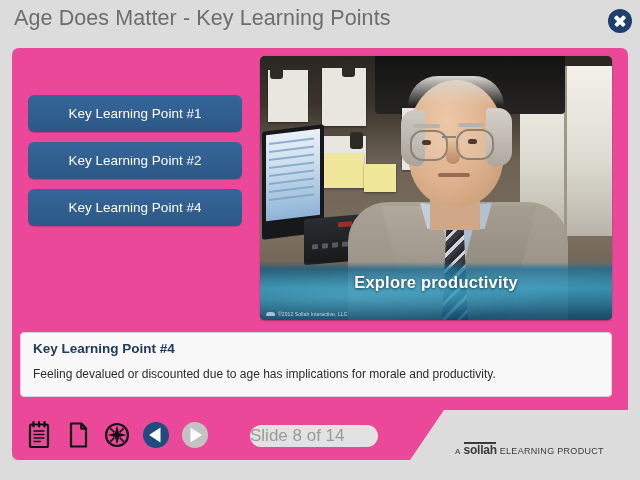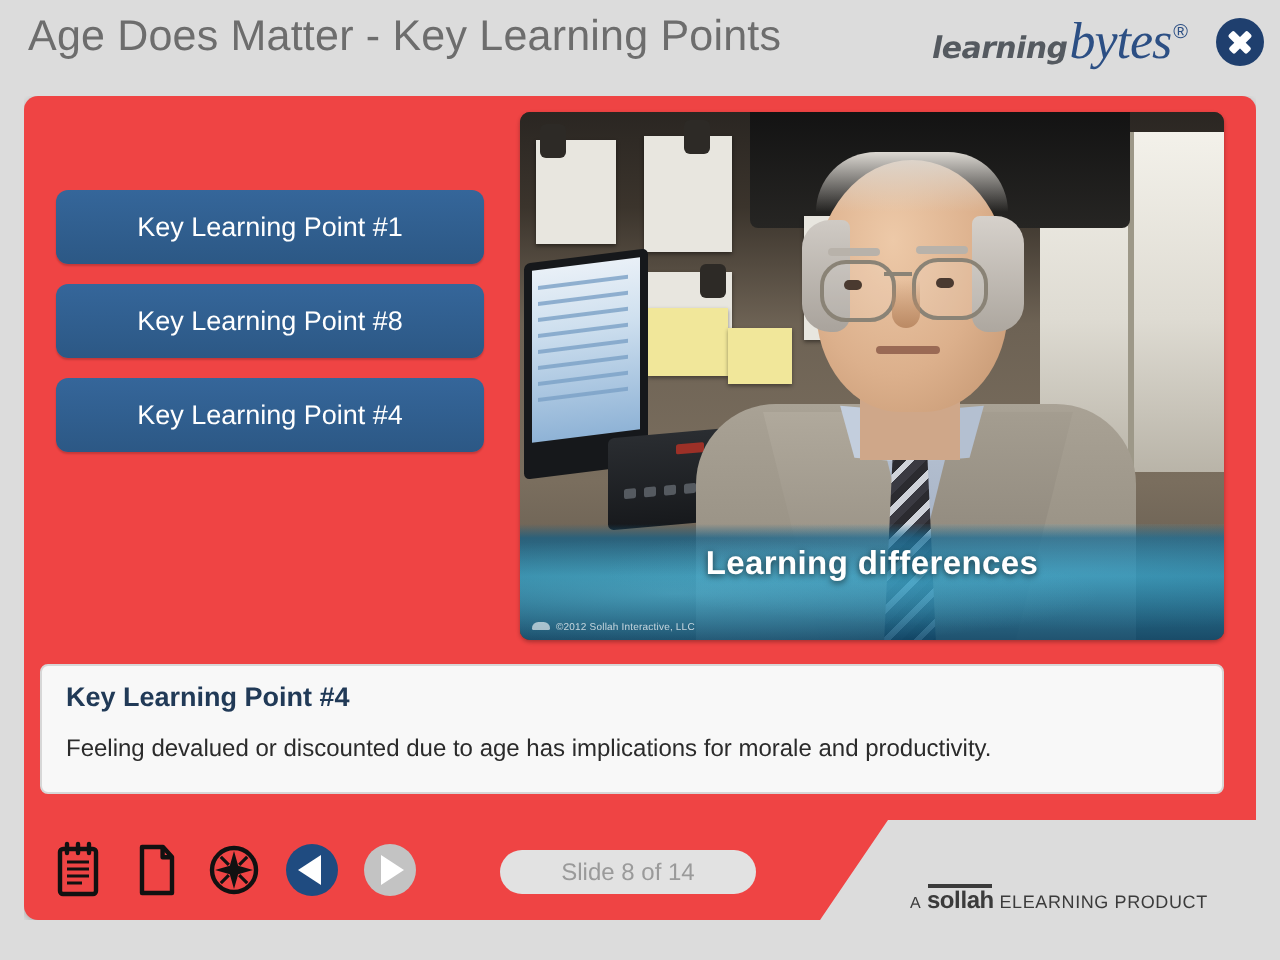--- a/index.html
+++ b/index.html
@@ -89,21 +89,21 @@
   #close-button .bar.a { transform: translate(-50%,-50%) rotate(45deg); }
   #close-button .bar.b { transform: translate(-50%,-50%) rotate(-45deg); }
 
   
   #card {
     position: absolute;
     left: 12px;
     top: 48px;
     width: 616px;
     height: 412px;
-    background: #ef4444;
+    background: #ec4899;
     border-radius: 7px;
     box-shadow: 0 1px 3px rgba(0,0,0,0.22);
     
     clip-path: polygon(0 0, 100% 0, 100% 362px, 432px 362px, 398px 412px, 0 412px);
   }
 
   
   #klp-buttons {
     position: absolute;
     left: 16px;
@@ -342,23 +342,22 @@
   }
   #slide-indicator {
     position: absolute;
     left: 238px;
     top: 377px;
     width: 128px;
     height: 22px;
     border-radius: 11px;
     background: #e2e2e2;
     color: #9a9a9a;
-    font-size: 12px;
+    font-size: 17px;
     line-height: 22px;
-    text-align: center;
     cursor: default;
   }
   #product-banner {
     position: absolute;
     left: 455px;
     top: 443px;
     font-size: 9px;
     color: #3b3b3b;
     letter-spacing: 0.3px;
     white-space: nowrap;
@@ -379,37 +378,32 @@
   }
 </style>
 </head>
 <body>
 
 <div id="stage">
 
   <div id="header">
     <div id="page-title">Age Does Matter - Key Learning Points</div>
 
-    <div id="brand-logo">
-      <span id="brand-learning">learning</span>
-      <span id="brand-bytes">bytes</span>
-      <span id="brand-reg">®</span>
-    </div>
 
     <div id="close-button">
       <span class="bar a"></span>
       <span class="bar b"></span>
     </div>
   </div>
 
   <div id="card">
 
     <div id="klp-buttons">
       <div class="klp-button">Key Learning Point #1</div>
-      <div class="klp-button">Key Learning Point #8</div>
+      <div class="klp-button">Key Learning Point #2</div>
       <div class="klp-button">Key Learning Point #4</div>
     </div>
 
     <div id="video-panel">
       <div id="vid-wall"></div>
       <div id="vid-window"></div>
       <div id="vid-topbar"></div>
 
       <div class="vid-paper" style="left:8px;  top:14px; width:40px; height:52px;"></div>
       <div class="vid-paper" style="left:62px; top:12px; width:44px; height:58px;"></div>
@@ -460,21 +454,21 @@
         <div class="p-glass" style="left:72px;  top:56px;"></div>
         <div class="p-glass" style="left:118px; top:55px;"></div>
         <div id="p-bridge"></div>
         <div class="p-eye" style="left:84px;  top:66px;"></div>
         <div class="p-eye" style="left:130px; top:65px;"></div>
         <div id="p-nose"></div>
         <div id="p-mouth"></div>
       </div>
 
       <div id="vid-caption">
-        <div id="vid-caption-text">Learning differences</div>
+        <div id="vid-caption-text">Explore productivity</div>
       </div>
       <div id="vid-copyright">
         <span id="vid-copy-mark"></span><span>©2012 Sollah Interactive, LLC</span>
       </div>
     </div>
 
     <div id="info-box">
       <div id="info-title">Key Learning Point #4</div>
       <div id="info-body">Feeling devalued or discounted due to age has implications for morale and productivity.</div>
     </div>

